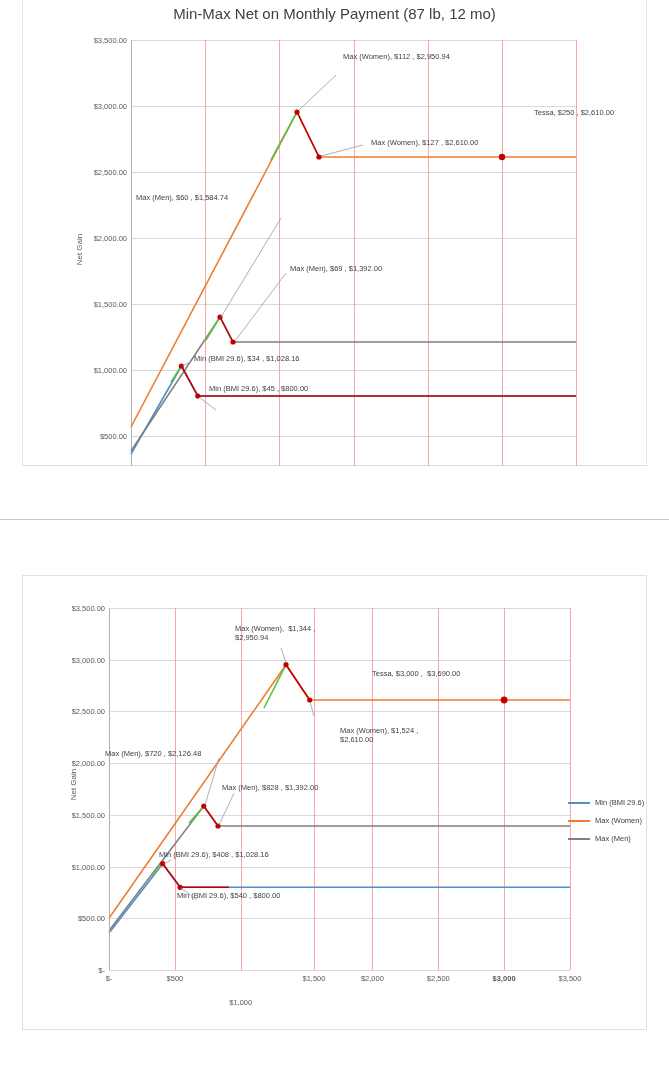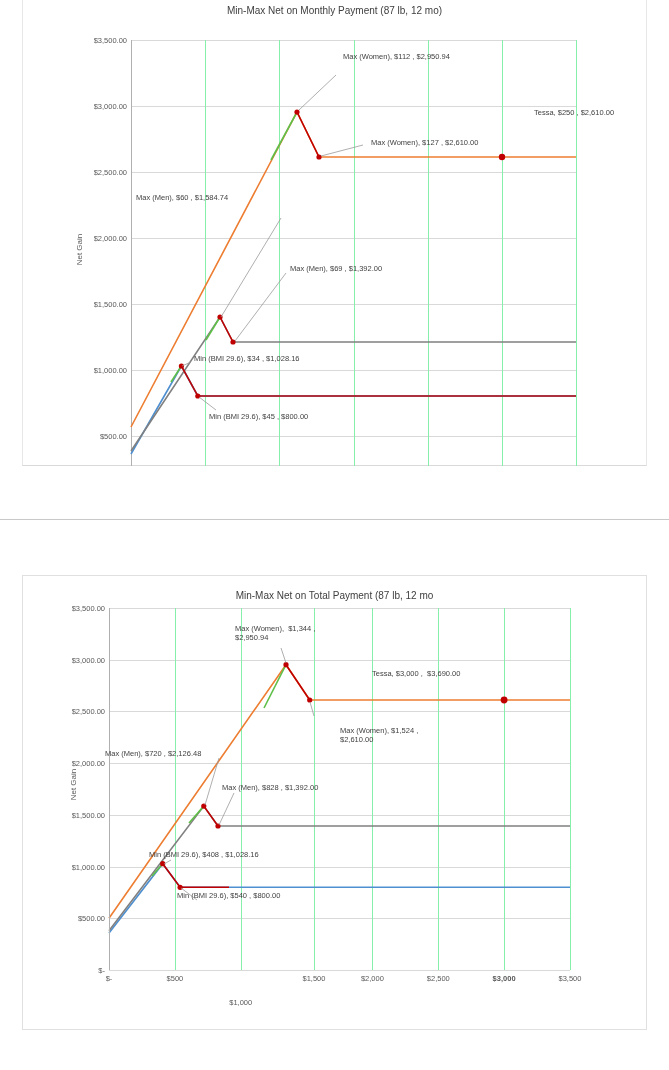--- a/index.html
+++ b/index.html
@@ -39,42 +39,42 @@
     position: absolute;
     left: 0px;
     top: 519px;
     width: 669px;
     height: 1px;
     background: #c9c9c9;
   }
   .chart-title {
     position: absolute;
     text-align: center;
-    font-size: 10px;
+    font-size: 15px;
     color: #404040;
     width: 100%;
     left: 0;
   }
   .plot {
     position: absolute;
     box-sizing: border-box;
   }
   .gridline {
     position: absolute;
     left: 0;
     right: 0;
     height: 1px;
     background: #d9d9d9;
   }
   .vgridline {
     position: absolute;
     top: 0;
     bottom: 0;
     width: 1px;
-    background: #86efac;
+    background: #fca5a5;
   }
   .axis-left {
     position: absolute;
     top: 0;
     bottom: 0;
     left: 0;
     width: 1px;
     background: #b0b0b0;
   }
   .ytick {
@@ -211,27 +211,26 @@
 
     <div class="axis-label-y" style="left:-92px; top:205px; width:80px; text-align:center;">Net Gain</div>
   </div>
 
   <div class="callout" style="left:320px; top:52px;">Max (Women), $112 , $2,950.94</div>
   <div class="callout" style="left:348px; top:138px;">Max (Women), $127 , $2,610.00</div>
   <div class="callout" style="left:511px; top:108px;">Tessa, $250 , $2,610.00</div>
   <div class="callout" style="left:113px; top:193px;">Max (Men), $60 , $1,584.74</div>
   <div class="callout" style="left:267px; top:264px;">Max (Men), $69 , $1,392.00</div>
   <div class="callout" style="left:171px; top:354px;">Min (BMI 29.6), $34 , $1,028.16</div>
-  <div class="callout" style="left:186px; top:412px;">Min (BMI 29.6), $45 , $800.00</div>
+  <div class="callout" style="left:186px; top:384px;">Min (BMI 29.6), $45 , $800.00</div>
 </div>
 
 <div class="divider"></div>
 
 <div class="chart-card" id="chart-bottom">
-  <div class="chart-title" style="top:14px;">Min-Max Net on Total Payment (87 lb, 12 mo</div>
 
   <div class="plot" id="plot-bottom" style="left:86px; top:32px; width:461px; height:362px;">
     <div class="gridline" style="top:0px;">
       <span class="ytick">$3,500.00</span>
     </div>
     <div class="gridline" style="top:51.7px;">
       <span class="ytick">$3,000.00</span>
     </div>
     <div class="gridline" style="top:103.4px;">
       <span class="ytick">$2,500.00</span>
@@ -314,16 +313,30 @@
     <div class="axis-label-y" style="left:-76px; top:172px; width:80px; text-align:center;">Net Gain</div>
   </div>
 
   <div class="callout" style="left:212px; top:48px;">Max (Women),  $1,344 ,
 $2,950.94</div>
   <div class="callout" style="left:285px; top:150px;margin-left:32px;">Max (Women), $1,524 ,
 $2,610.00</div>
   <div class="callout" style="left:349px; top:93px;">Tessa, $3,000 ,  $3,690.00</div>
   <div class="callout" style="left:82px; top:173px;">Max (Men), $720 , $2,126.48</div>
   <div class="callout" style="left:199px; top:207px;">Max (Men), $828 , $1,392.00</div>
-  <div class="callout" style="left:126px; top:274px;">Min (BMI 29.6), $408 , $1,028.16</div>
+  <div class="callout" style="left:136px; top:274px;">Min (BMI 29.6), $408 , $1,028.16</div>
   <div class="callout" style="left:154px; top:315px;">Min (BMI 29.6), $540 , $800.00</div>
 
+  <div class="legend" style="left:545px; top:222px;">
+    <div class="legend-row">
+      <span class="legend-swatch" style="background:#4e8fd0;"></span>
+      <span>Min (BMI 29.6)</span>
+    </div>
+    <div class="legend-row">
+      <span class="legend-swatch" style="background:#ed7d31;"></span>
+      <span>Max (Women)</span>
+    </div>
+    <div class="legend-row">
+      <span class="legend-swatch" style="background:#808080;"></span>
+      <span>Max (Men)</span>
+    </div>
+  </div>
 </div>
 
 </body></html>

